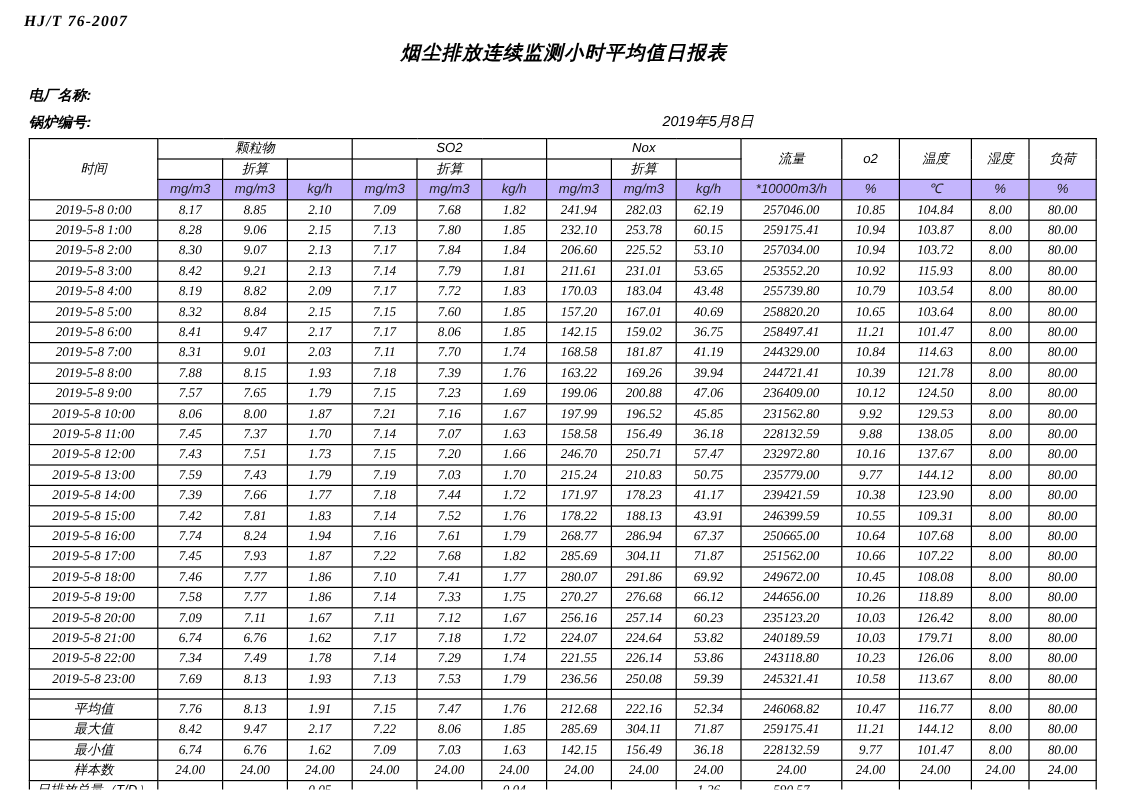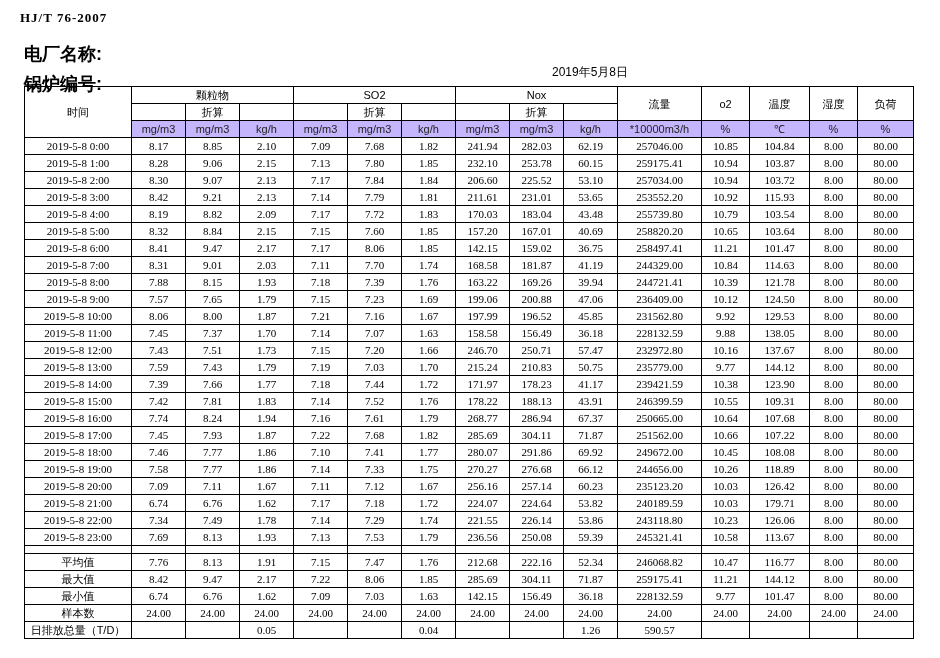--- a/index.html
+++ b/index.html
@@ -15,20 +15,21 @@
     color: #000000;
     position: relative;
     overflow: hidden;
   }
   .page {
     position: relative;
     width: 940px;
     height: 498px;
     box-sizing: border-box;
     padding: 8px 12px;
+    font-style: italic;
   }
   .std-code {
     font-family: "Liberation Serif", serif;
     font-size: 13px;
     font-weight: bold;
     letter-spacing: 1px;
     margin-left: 8px;
     margin-top: 2px;
   }
   .title {
@@ -38,21 +39,21 @@
     margin-top: 8px;
     letter-spacing: 1px;
   }
   .meta {
     margin-top: 16px;
     margin-left: 12px;
     position: relative;
     height: 42px;
   }
   .meta-line {
-    font-size: 18px;
+    font-size: 12px;
     font-weight: bold;
     margin-bottom: 6px;
   }
   .meta-date {
     position: absolute;
     left: 528px;
     top: 22px;
     font-size: 12px;
     font-weight: normal;
   }
@@ -109,20 +110,21 @@
     font-size: 11.5px;
   }
 </style>
 </head>
 <body>
 
 <div class="page">
 
   <div class="std-code">HJ/T  76-2007</div>
 
+  <div class="title">烟尘排放连续监测小时平均值日报表</div>
 
   <div class="meta">
     <div class="meta-line">电厂名称:</div>
     <div class="meta-line">锅炉编号:</div>
     <div class="meta-date">2019年5月8日</div>
   </div>
 
   <table class="grid">
     <colgroup>
       <col style="width:107px">

